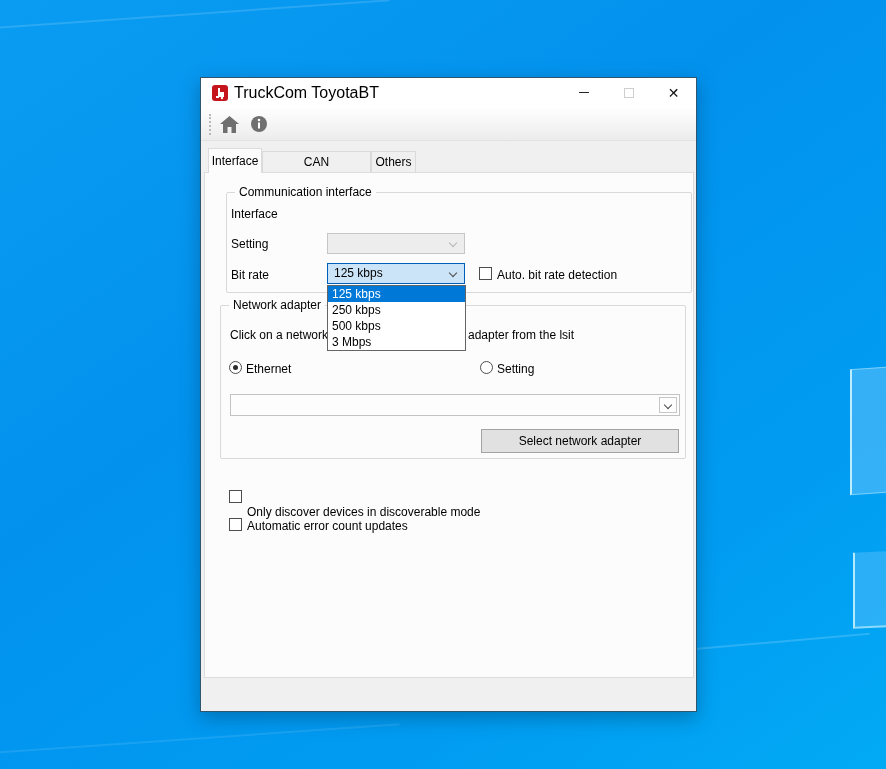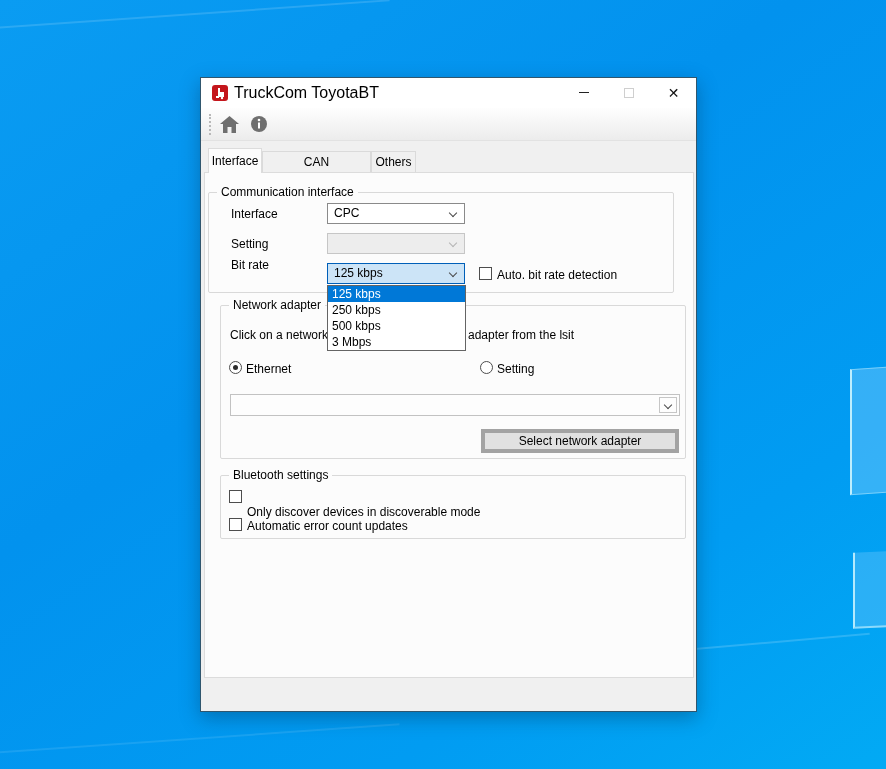--- a/index.html
+++ b/index.html
@@ -57,21 +57,21 @@
   .tab.t3 { left:170px; top:73px; width:45px; height:22px; line-height:21px;
     background:#f0f0f0; border:1px solid #dadada; border-bottom:none; }
 
   .tabpage { position:absolute; left:3px; top:94px; width:490px; height:506px;
     background:#fcfcfc; border:1px solid #dcdcdc; z-index:2; }
 
   
   .groupbox { position:absolute; border:1px solid #d9d9d9; border-radius:2px; }
   .gb-legend { position:absolute; top:-8px; left:8px; background:#fcfcfc;
     padding:0 4px; font-size:12px; color:#000; line-height:14px; }
-  .gb1 { left:3px; top:19px;  width:466px; height:101px; }
+  .gb1 { left:21px; top:19px;  width:466px; height:101px; }
   .gb2 { left:15px; top:132px; width:466px; height:154px; }
   .gb3 { left:15px; top:302px; width:466px; height:64px;  }
 
   .lbl { position:absolute; font-size:12px; line-height:14px; white-space:nowrap; }
 
   
   .combo { position:absolute; height:21px; background:#fff; border:1px solid #8a8a8a;
     font-size:12px; line-height:19px; padding-left:6px; }
   .combo .chev { position:absolute; right:8px; top:6px; width:6px; height:6px;
     border-right:1.5px solid #4a4a4a; border-bottom:1.5px solid #4a4a4a;
@@ -94,21 +94,21 @@
   
   .checkbox { position:absolute; width:13px; height:13px; background:#fff;
     border:1px solid #4d4d4d; }
   .radio { position:absolute; width:13px; height:13px; background:#fff;
     border:1px solid #4d4d4d; border-radius:50%; }
   .radio .dot { position:absolute; left:3px; top:3px; width:5px; height:5px;
     border-radius:50%; background:#2b2b2b; display:none; }
   .radio.checked .dot { display:block; }
 
   
-  .push-btn { position:absolute; background:#e1e1e1; border:4px solid #a3a3a3;
+  .push-btn { position:absolute; background:#e1e1e1; border:1px solid #a3a3a3;
     font-size:12px; text-align:center; }
 </style>
 </head>
 <body>
 
 <div class="desktop">
   <div class="beam b1"></div>
   <div class="beam b2"></div>
   <div class="beam b3"></div>
   <div class="pane p1"></div>
@@ -157,32 +157,28 @@
     <div class="tab active">Interface</div>
     <div class="tab t2">CAN Communication</div>
     <div class="tab t3">Others</div>
 
     <div class="tabpage">
 
       <div class="groupbox gb1">
         <span class="gb-legend">Communication interface</span>
       </div>
       <span class="lbl" style="left:26px; top:34px;">Interface</span>
-      <div class="combo" style="left:122px; top:30px; width:138px;">
-        <span>CPC</span>
-        <span class="chev"></span>
-      </div>
 
       <span class="lbl" style="left:26px; top:64px;">Setting</span>
       <div class="combo disabled" style="left:122px; top:60px; width:138px;">
         <span></span>
         <span class="chev"></span>
       </div>
 
-      <span class="lbl" style="left:26px; top:85px;">Bit rate</span>
+      <span class="lbl" style="left:26px; top:95px;">Bit rate</span>
       <div class="combo focused" style="left:122px; top:90px; width:138px;">
         <span>125 kbps</span>
         <span class="chev"></span>
       </div>
 
       <span class="checkbox" style="left:274px; top:94px;"></span>
       <span class="lbl" style="left:292px; top:95px;">Auto. bit rate detection</span>
 
       <div class="droplist">
         <div class="dropitem selected">125 kbps</div>
@@ -209,23 +205,20 @@
 
       <div class="combo flat" style="left:25px; top:221px; width:450px; height:22px;">
         <span></span>
         <span class="chevbox">
           <span class="chev2"></span>
         </span>
       </div>
 
       <button class="push-btn" style="left:276px; top:256px; width:198px; height:24px;">Select network adapter</button>
 
-      <div class="groupbox gb3">
-        <span class="gb-legend">Bluetooth settings</span>
-      </div>
       <span class="checkbox" style="left:24px; top:317px;"></span>
       <span class="lbl" style="left:42px; top:332px;">Only discover devices in discoverable mode</span>
 
       <span class="checkbox" style="left:24px; top:345px;"></span>
       <span class="lbl" style="left:42px; top:346px;">Automatic error count updates</span>
     </div>
 
   </div>
 </div>
 

